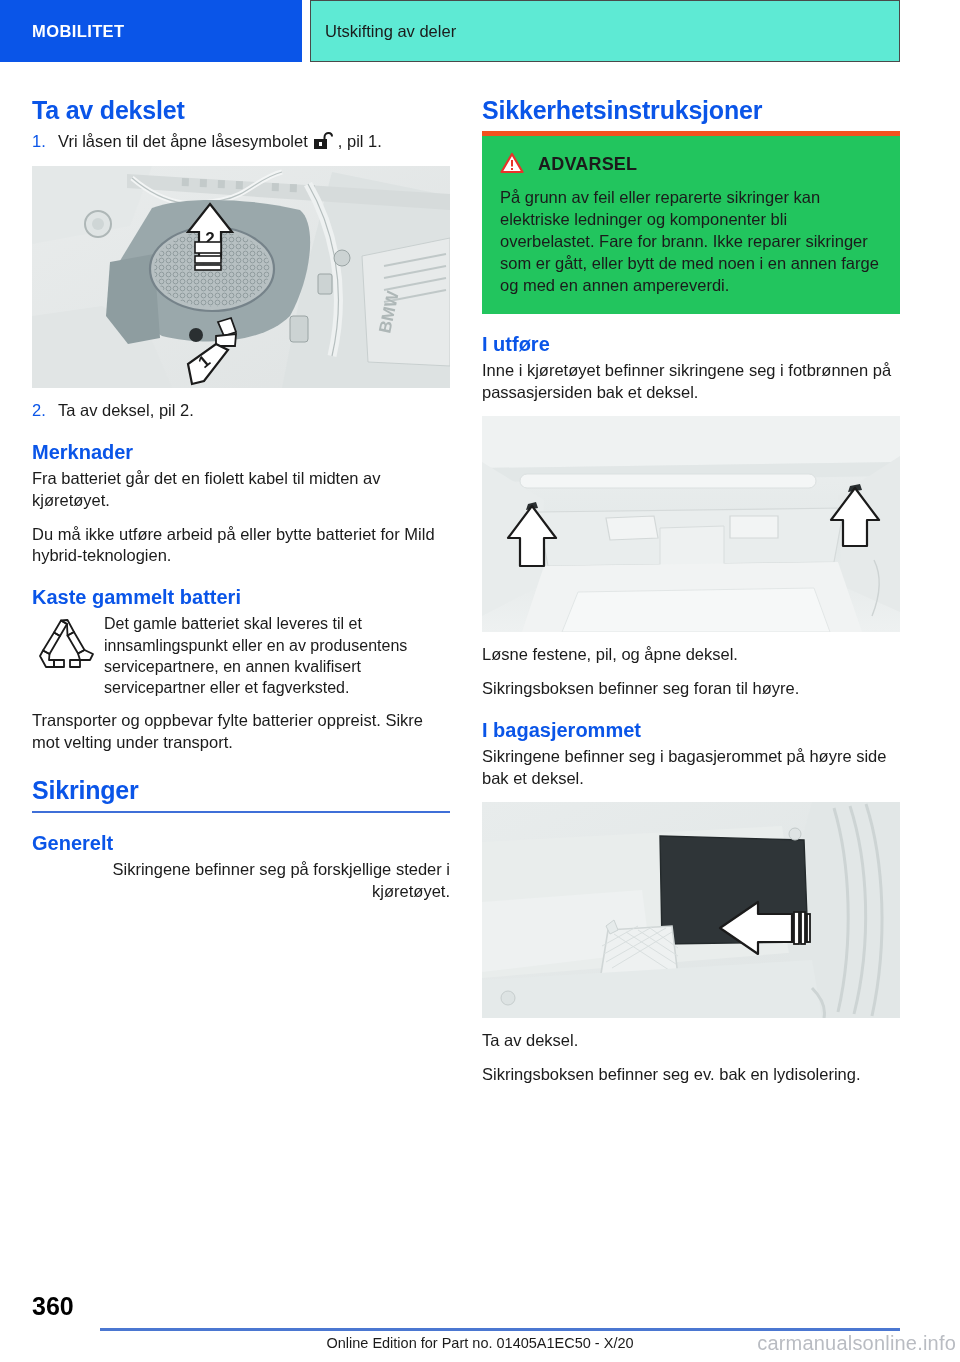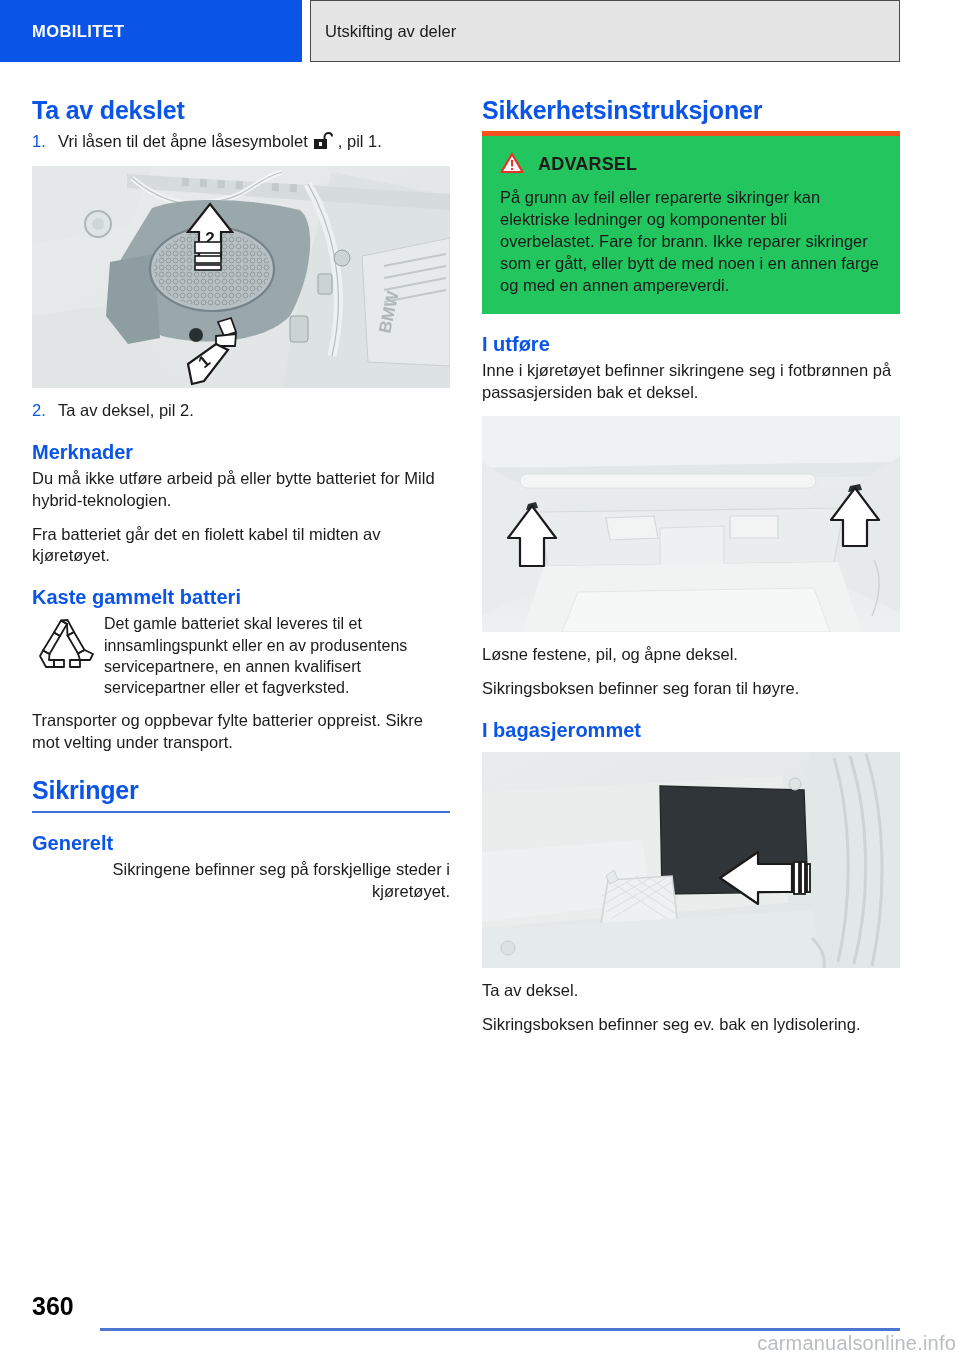--- a/index.html
+++ b/index.html
@@ -41,21 +41,21 @@
     font-weight: bold;
     letter-spacing: 0.4px;
   }
   .header-section {
     position: absolute;
     left: 310px; top: 0;
     width: 590px;
     height: 62px;
     border: 1.5px solid #4a4a4a;
     box-sizing: border-box;
-    background: #e5e5e5;
+    background: #5eead4;
   }
   .header-section-label {
     position: absolute;
     left: 14px;
     top: 21px;
     font-size: 16.5px;
     color: #1b1b1b;
   }
 
   
@@ -326,22 +326,22 @@
   </div>
 
   <ul class="steps">
     <li class="step">
       <span class="step-num">2.</span>
       <span class="step-text">Ta av deksel, pil 2.</span>
     </li>
   </ul>
 
   <h2 class="sub-title">Merknader</h2>
+  <p class="body">Fra batteriet går det en fiolett kabel til midten av kjøretøyet.</p>
   <p class="body">Du må ikke utføre arbeid på eller bytte batteriet for Mild hybrid-teknologien.</p>
-  <p class="body">Fra batteriet går det en fiolett kabel til midten av kjøretøyet.</p>
 
   <h2 class="sub-title">Kaste gammelt batteri</h2>
 
   <div class="recycle-block clearfix">
     <span class="recycle-icon">
       <svg width="62" height="62" viewBox="0 0 62 62">
         <g fill="none" stroke="#1b1b1b" stroke-width="1.8" stroke-linejoin="round">
           <path d="M31 9 L24 21 L18 17.5 L25 5.5 Z"></path>
           <path d="M18 17.5 L24 21 L13.5 39 L7 35.5 Z"></path>
           <path d="M31 9 L25 5.5 L31.5 5 L38 17 L31.5 20.5 Z"></path>
@@ -427,20 +427,21 @@
       </g>
 
       <path d="M392 144 C400 160 398 180 390 200" fill="none" stroke="#cdd3d3" stroke-width="1.4"></path>
     </svg>
   </div>
 
   <p class="fig-cap">Løsne festene, pil, og åpne deksel.</p>
   <p class="fig-cap">Sikringsboksen befinner seg foran til høyre.</p>
 
   <h2 class="sub-title">I bagasjerommet</h2>
+  <p class="body">Sikringene befinner seg i bagasjerommet på høyre side bak et deksel.</p>
 
   <div class="figure">
     <svg width="418" height="216" viewBox="0 0 418 216" role="img">
       <defs>
         <linearGradient id="trGrad" x1="0" y1="0" x2="1" y2="1">
           <stop offset="0%" stop-color="#e8ecec"></stop>
           <stop offset="100%" stop-color="#dfe4e4"></stop>
         </linearGradient>
       </defs>
       <rect x="0" y="0" width="418" height="216" fill="url(#trGrad)"></rect>
@@ -486,14 +487,15 @@
     </svg>
   </div>
 
   <p class="fig-cap">Ta av deksel.</p>
   <p class="fig-cap">Sikringsboksen befinner seg ev. bak en lydisolering.</p>
 </div>
 
 <div class="footer">
   <div class="page-no">360</div>
   <div class="footer-rule"></div>
+  <div class="footer-edition">Online Edition for Part no. 01405A1EC50 - X/20</div>
   <div class="watermark">carmanualsonline.info</div>
 </div>
 
 </body></html>

